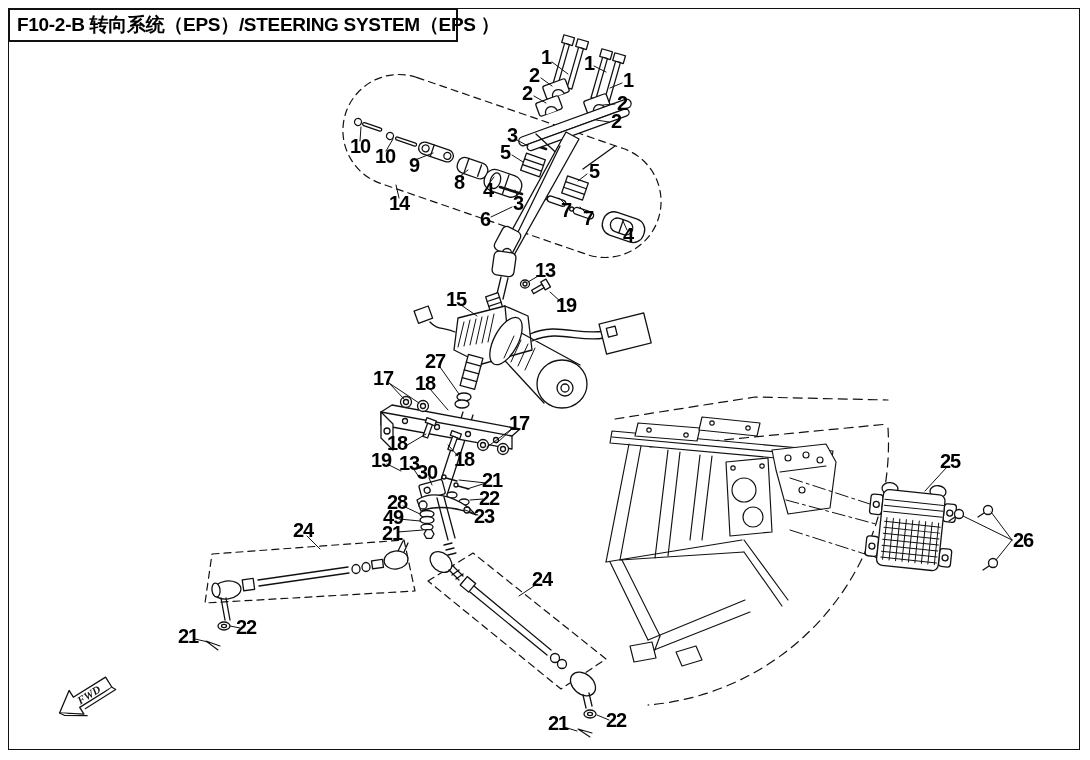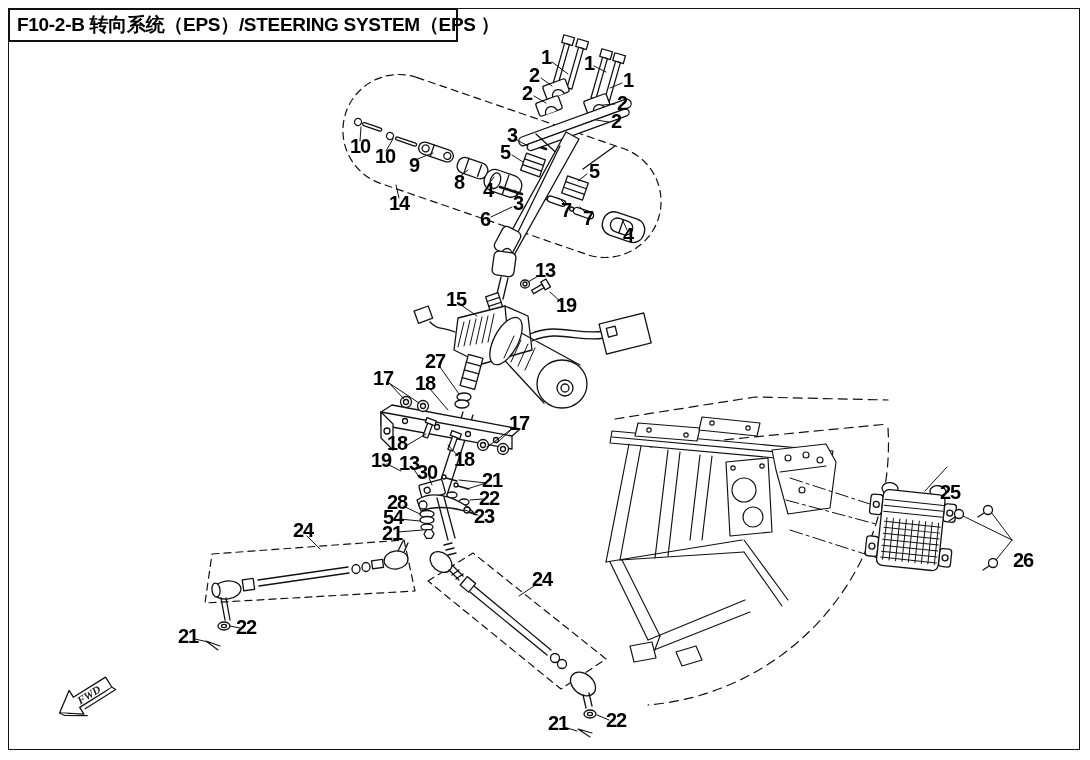--- a/index.html
+++ b/index.html
@@ -505,19 +505,19 @@
       <span class="callout" style="left: 492px; top: 481px;">21</span>
       <span class="callout" style="left: 392px; top: 534px;">21</span>
       <span class="callout" style="left: 188px; top: 637px;">21</span>
       <span class="callout" style="left: 558px; top: 724px;">21</span>
       <span class="callout" style="left: 489px; top: 499px;">22</span>
       <span class="callout" style="left: 246px; top: 628px;">22</span>
       <span class="callout" style="left: 616px; top: 721px;">22</span>
       <span class="callout" style="left: 484px; top: 517px;">23</span>
       <span class="callout" style="left: 303px; top: 531px;">24</span>
       <span class="callout" style="left: 542px; top: 580px;">24</span>
-      <span class="callout" style="left: 950px; top: 462px; margin-top: 31px;">25</span>
-      <span class="callout" style="left: 1023px; top: 541px; margin-top: 20px;">26</span>
+      <span class="callout" style="left: 950px; top: 462px;">25</span>
+      <span class="callout" style="left: 1023px; top: 541px;">26</span>
       <span class="callout" style="left: 435px; top: 362px;">27</span>
       <span class="callout" style="left: 397px; top: 503px;">28</span>
-      <span class="callout" style="left: 393px; top: 518px;">54</span>
+      <span class="callout" style="left: 393px; top: 518px;">49</span>
     </div>
 </div>
 
 </body></html>

